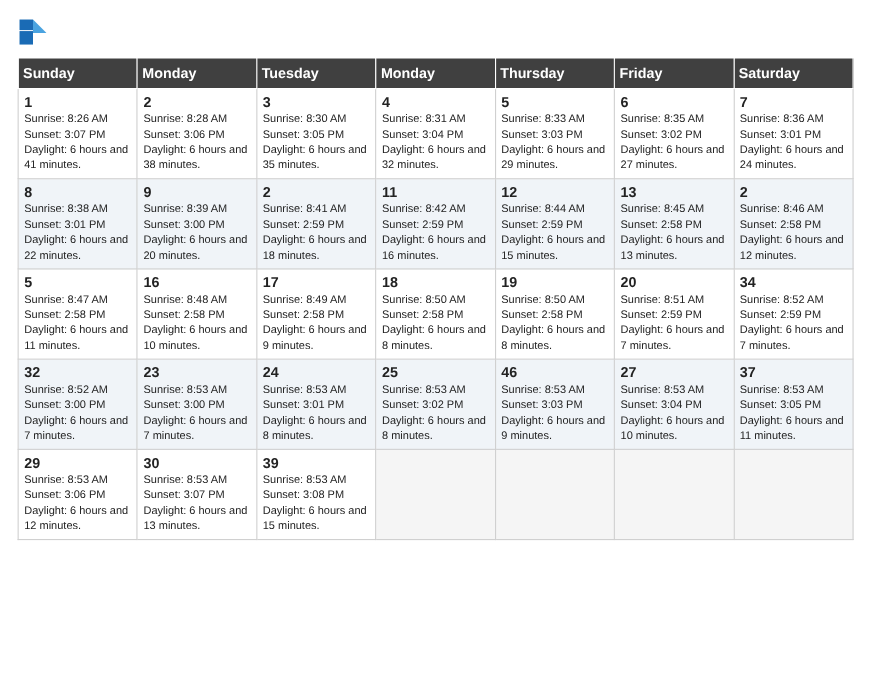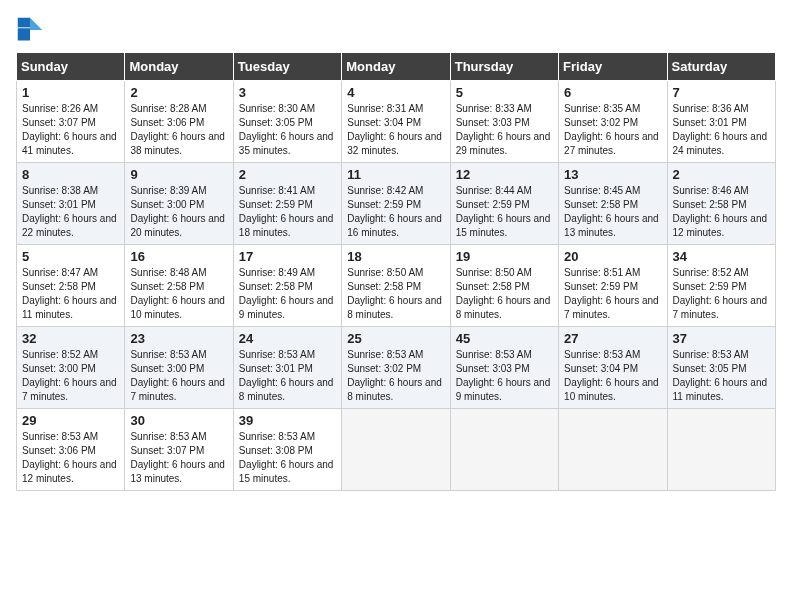--- a/index.html
+++ b/index.html
@@ -220,21 +220,21 @@
       </td>
         <td>
         <span class="day-num">24</span>
         <span class="cell-text">Sunrise: 8:53 AM<br>Sunset: 3:01 PM<br>Daylight: 6 hours and 8 minutes.</span>
       </td>
         <td>
         <span class="day-num">25</span>
         <span class="cell-text">Sunrise: 8:53 AM<br>Sunset: 3:02 PM<br>Daylight: 6 hours and 8 minutes.</span>
       </td>
         <td>
-        <span class="day-num">45</span>
+        <span class="day-num">46</span>
         <span class="cell-text">Sunrise: 8:53 AM<br>Sunset: 3:03 PM<br>Daylight: 6 hours and 9 minutes.</span>
       </td>
         <td>
         <span class="day-num">27</span>
         <span class="cell-text">Sunrise: 8:53 AM<br>Sunset: 3:04 PM<br>Daylight: 6 hours and 10 minutes.</span>
       </td>
         <td>
         <span class="day-num">37</span>
         <span class="cell-text">Sunrise: 8:53 AM<br>Sunset: 3:05 PM<br>Daylight: 6 hours and 11 minutes.</span>
       </td>

